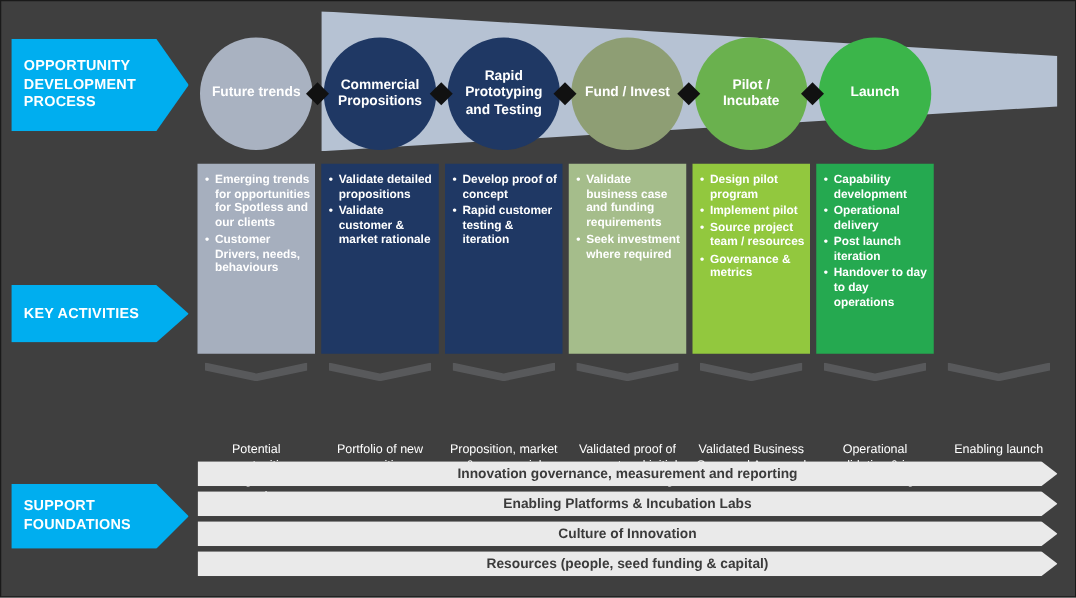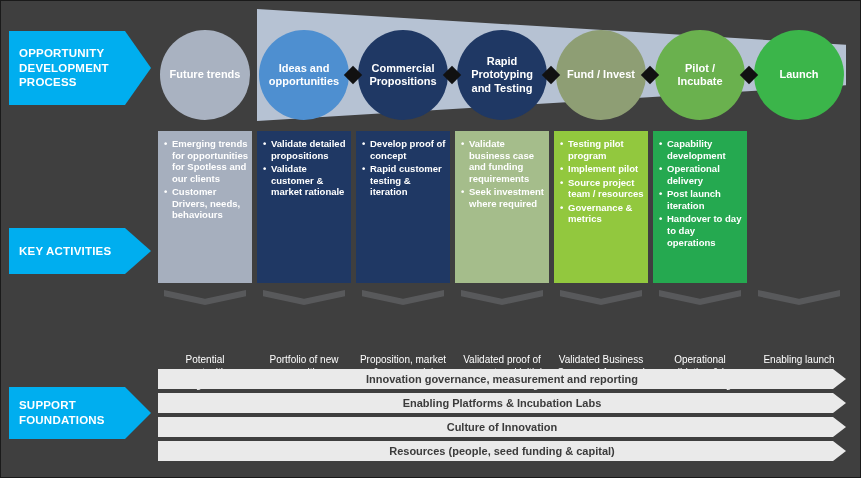--- a/index.html
+++ b/index.html
@@ -107,25 +107,20 @@
 
   <div class="band" style="background: rgb(182, 194, 211);"></div>
 
   <div class="circles-row">
     <div class="circle-cell">
       <div class="circle" style="background: rgb(169, 178, 193);">
         <span>Future trends</span>
       </div>
     </div>
     <div class="circle-cell">
-      <div class="circle" style="background: rgb(78, 143, 208);">
-        <span>Ideas and opportunities</span>
-      </div>
-    </div>
-    <div class="circle-cell">
       <span class="diamond" style="background: rgb(17, 17, 17);"></span>
       <div class="circle" style="background: rgb(31, 56, 100);">
         <span>Commercial Propositions</span>
       </div>
     </div>
     <div class="circle-cell">
       <span class="diamond" style="background: rgb(17, 17, 17);"></span>
       <div class="circle" style="background: rgb(31, 56, 100);">
         <span>Rapid Prototyping and Testing</span>
       </div>
@@ -170,21 +165,21 @@
       </ul>
     </div>
     <div class="activity-box" style="background: rgb(165, 189, 139);">
       <ul>
         <li>Validate business case and funding requirements</li>
         <li>Seek investment where required</li>
       </ul>
     </div>
     <div class="activity-box" style="background: rgb(146, 200, 62);">
       <ul>
-        <li>Testing pilot program</li>
+        <li>Design pilot program</li>
         <li>Implement pilot</li>
         <li>Source project team / resources</li>
         <li>Governance &amp; metrics</li>
       </ul>
     </div>
     <div class="activity-box" style="background: rgb(37, 169, 80);">
       <ul>
         <li>Capability development</li>
         <li>Operational delivery</li>
         <li>Post launch iteration</li>

